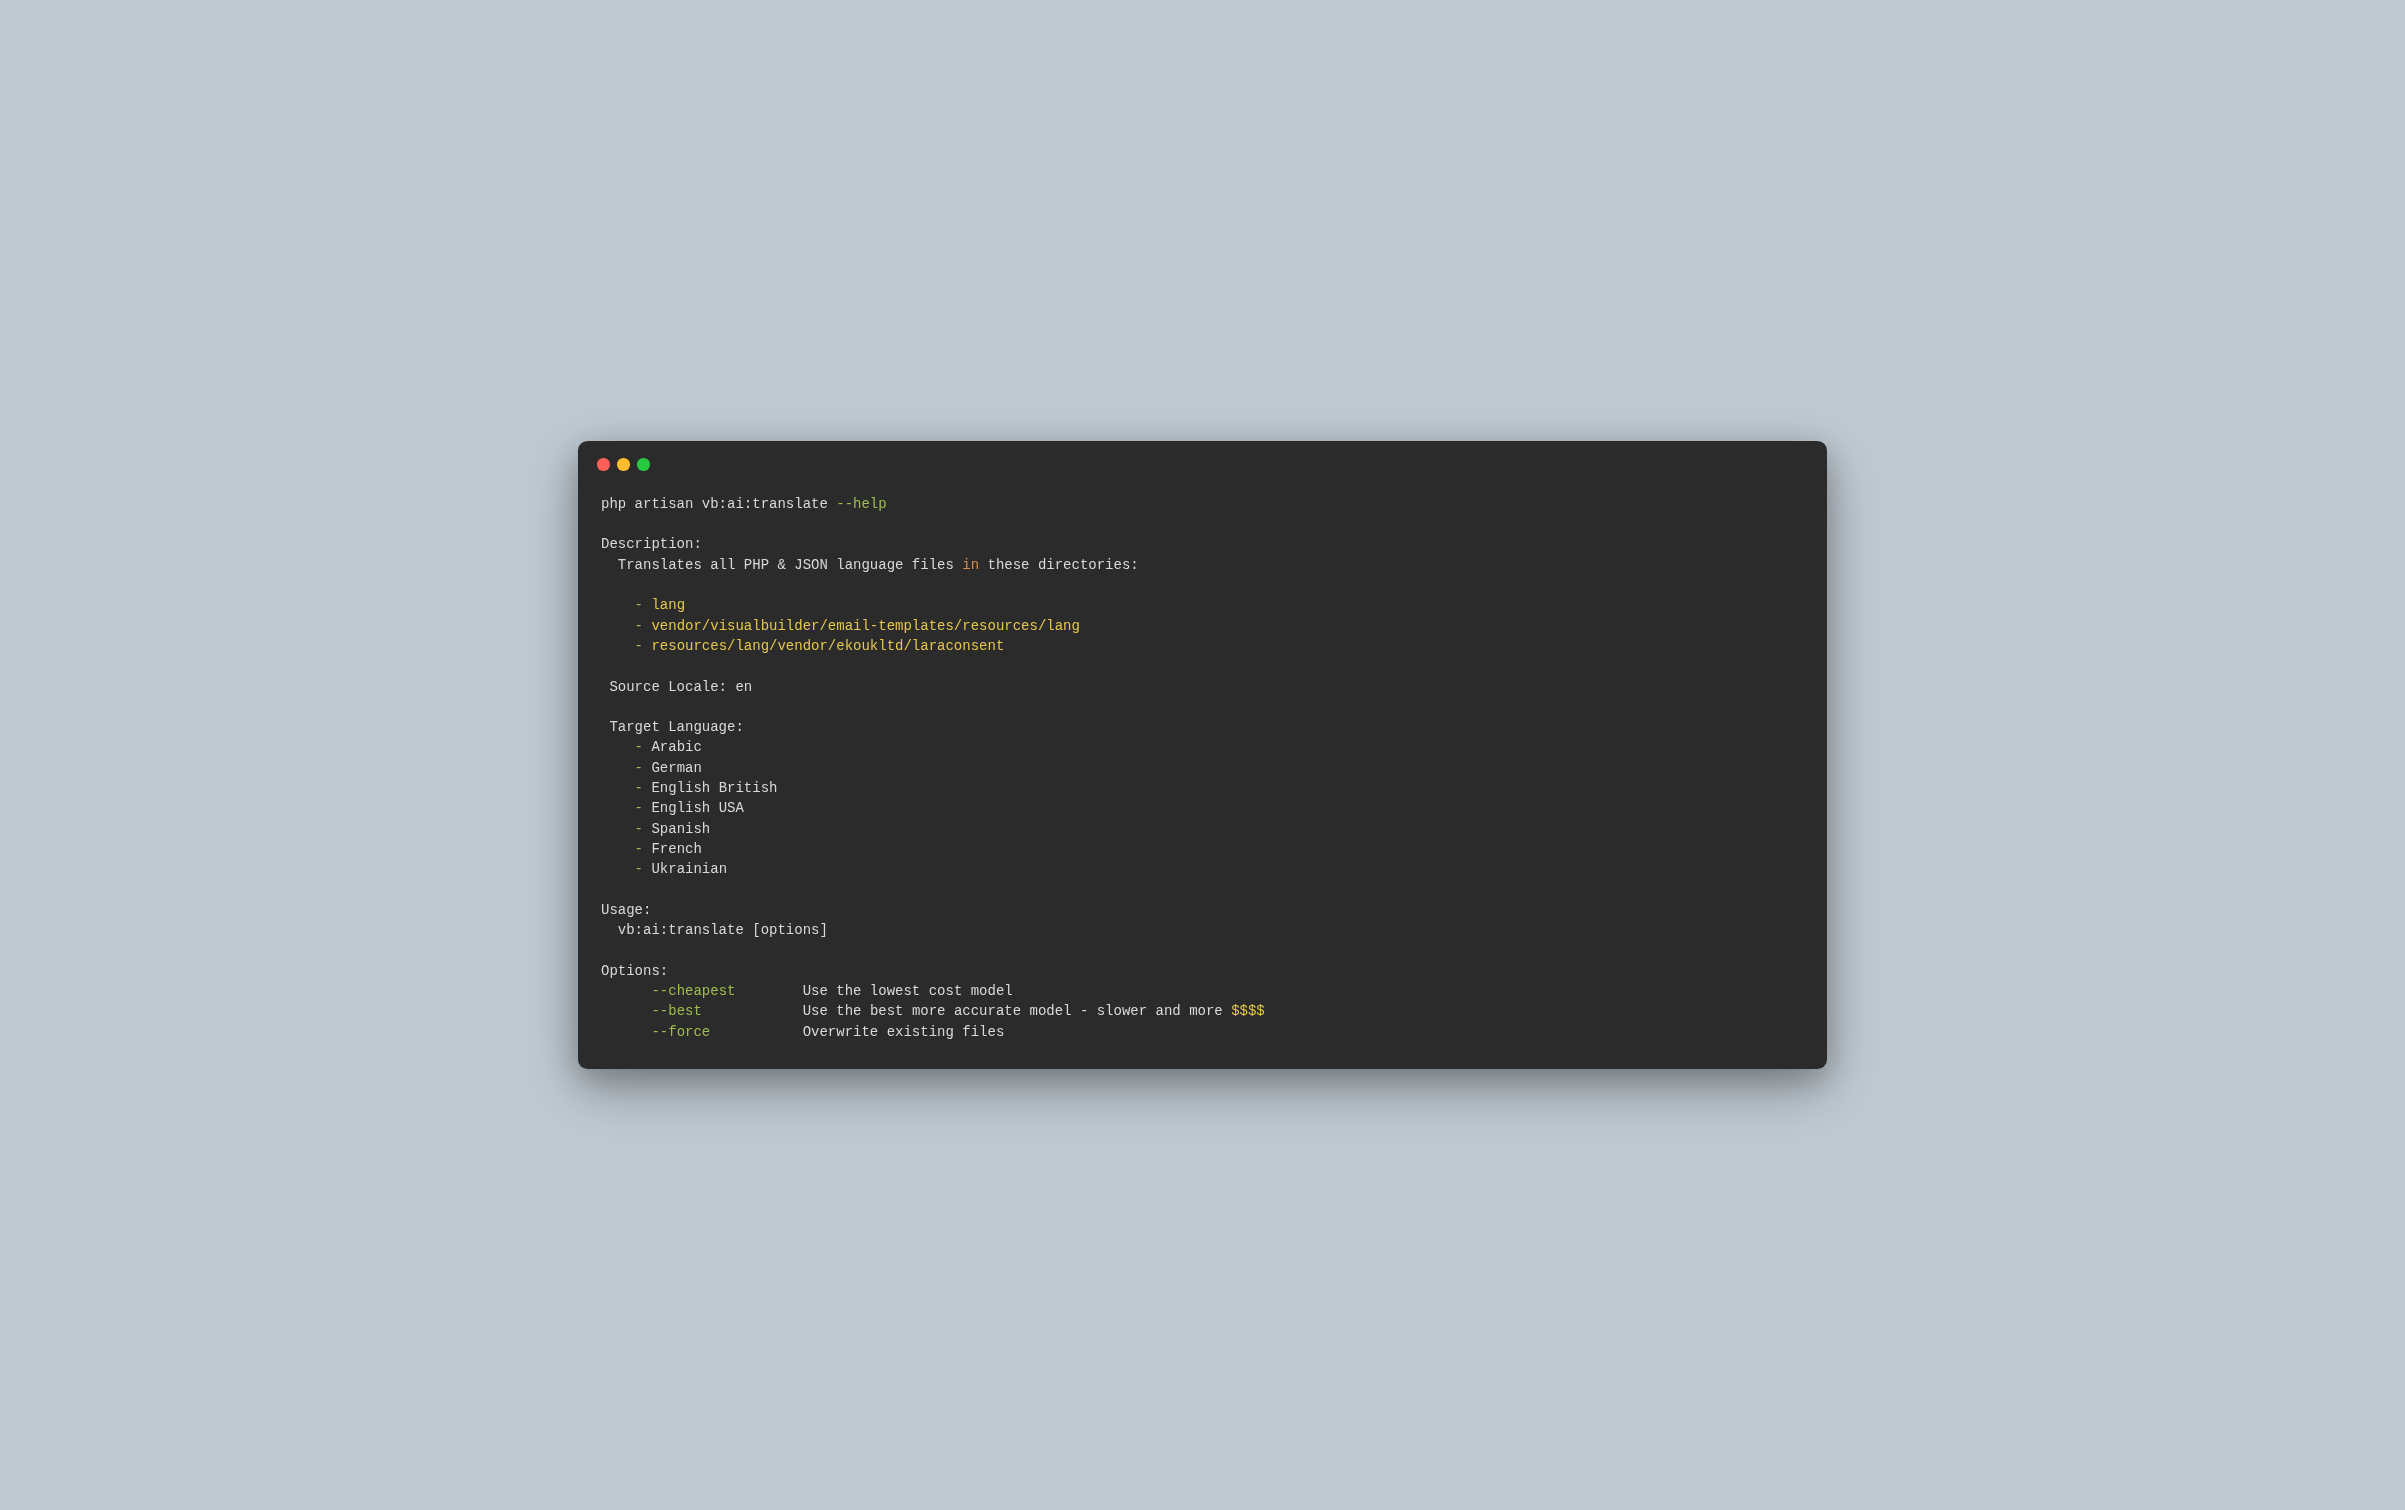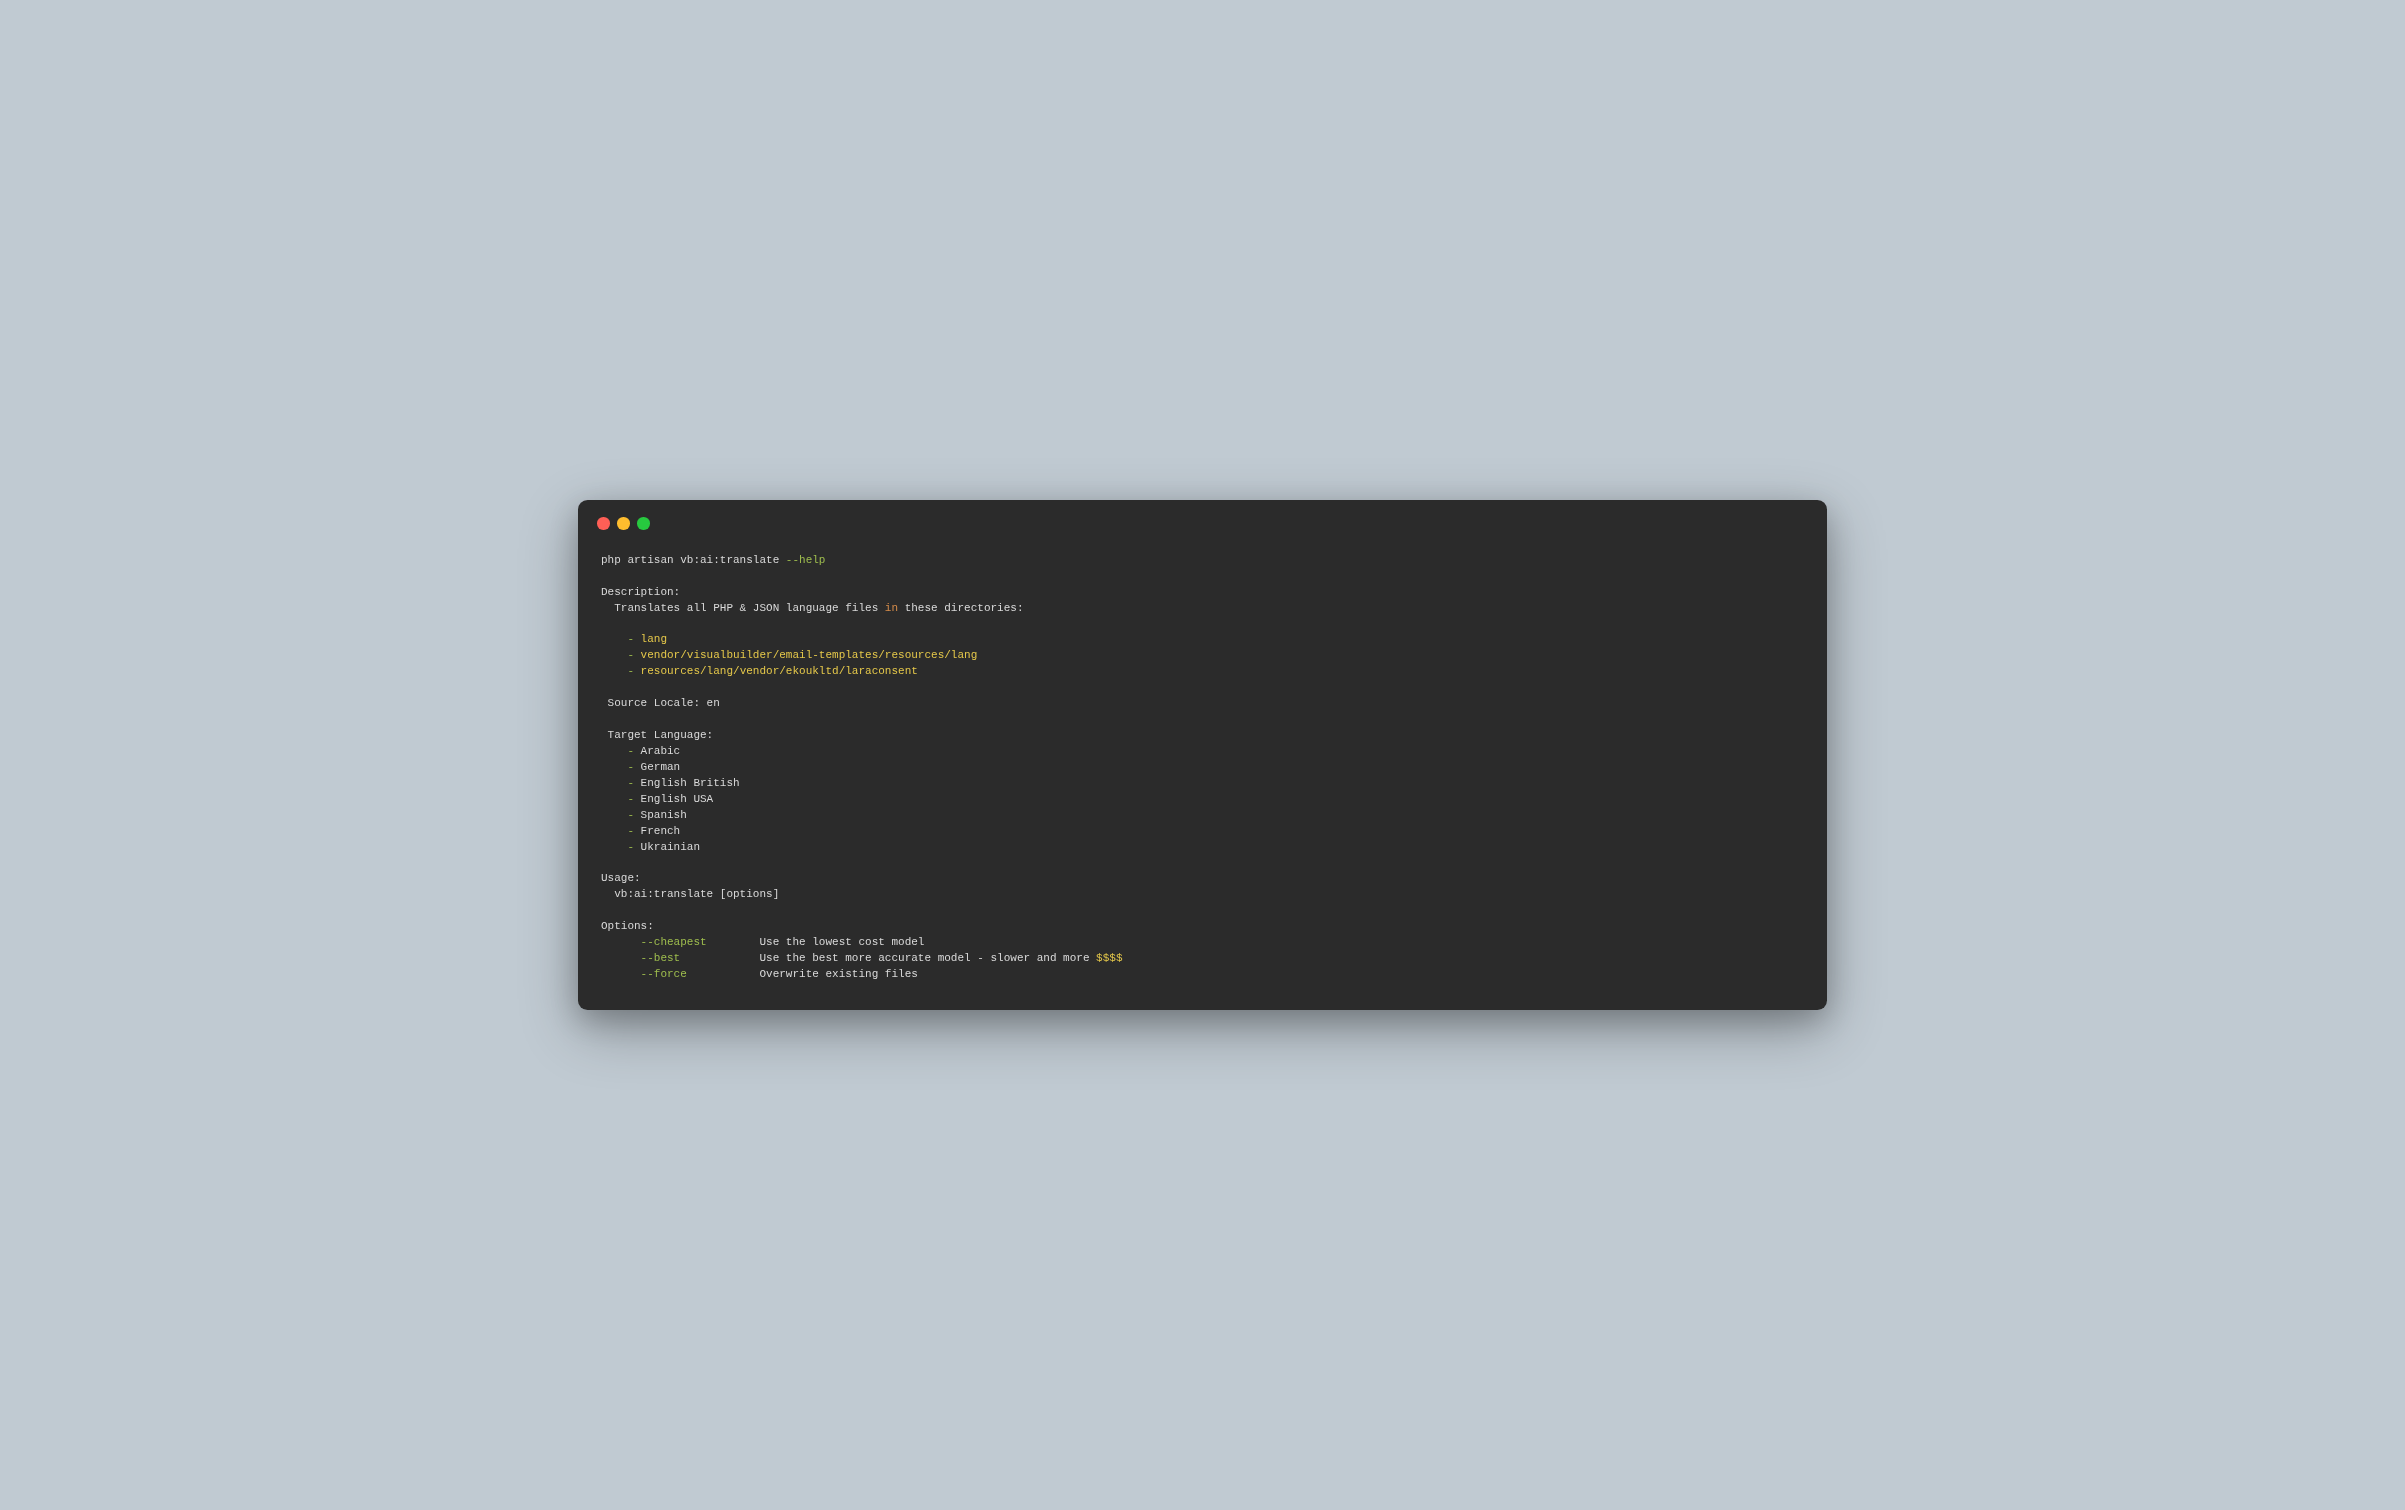--- a/index.html
+++ b/index.html
@@ -33,21 +33,21 @@
     .traffic-light {
       width: 12.5px;
       height: 12.5px;
       border-radius: 50%;
     }
     .traffic-light.red { background: #ff5f56; }
     .traffic-light.yellow { background: #ffbd2e; }
     .traffic-light.green { background: #27c93f; }
     .terminal-body {
       padding: 13.4px 23px 27px 23px;
-      font-size: 11px;
+      font-size: 14px;
       line-height: 1.45;
       color: #d9d9d9;
       white-space: pre;
       overflow-x: auto;
     }
     .tok-white { color: #d9d9d9; }
     .tok-green { color: #9fbe4e; }
     .tok-yellow { color: #e5c84a; }
     .tok-orange { color: #d68c4a; }
   </style>

